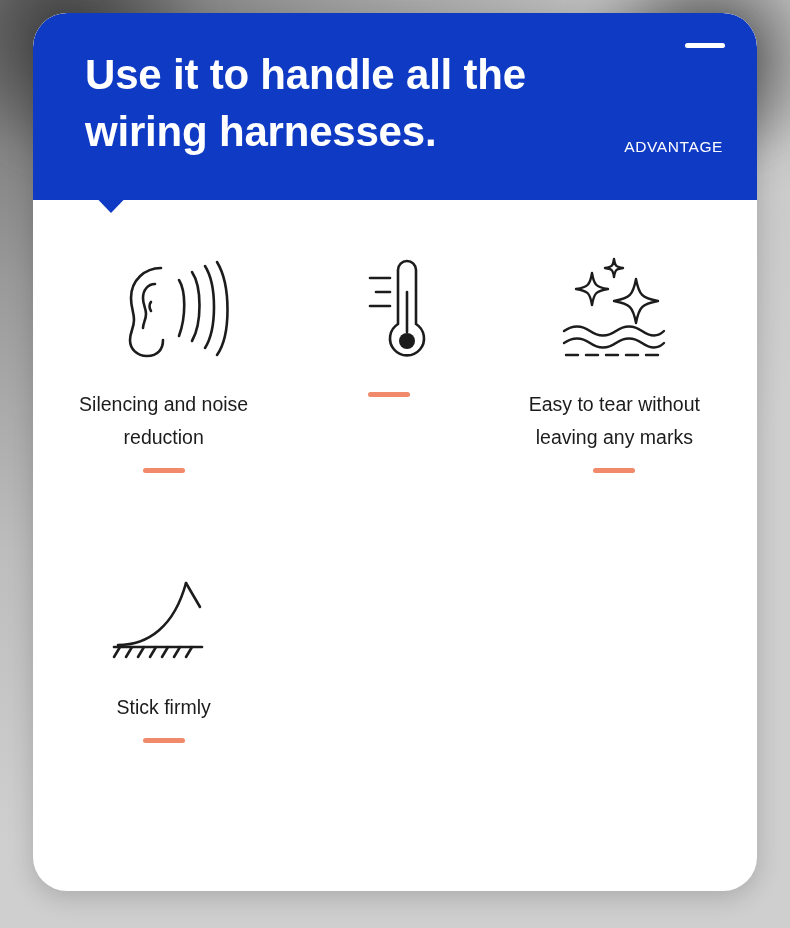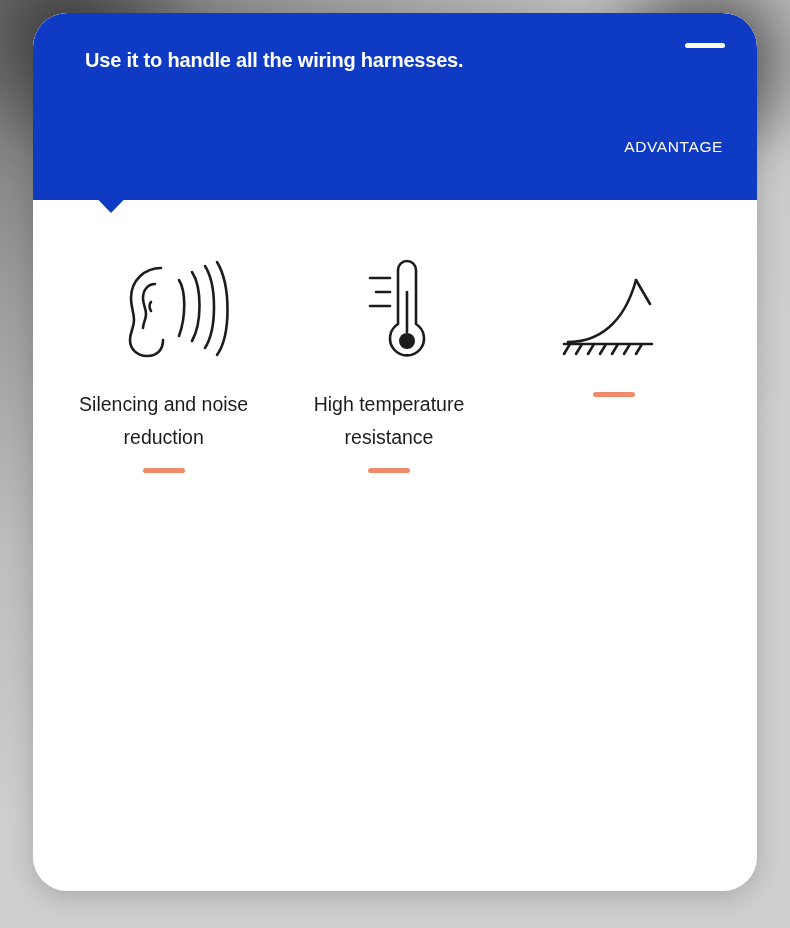--- a/index.html
+++ b/index.html
@@ -64,21 +64,21 @@
     background: #0f3bc4;
     border-top-left-radius: 34px;
     border-top-right-radius: 34px;
   }
   .header-title {
     position: absolute;
     left: 52px;
     top: 34px;
     width: 470px;
     color: #ffffff;
-    font-size: 20px;
+    font-size: 42px;
     font-weight: bold;
     line-height: 1.35;
     letter-spacing: -0.2px;
   }
   .header-kicker {
     position: absolute;
     right: 34px;
     top: 125px;
     color: #ffffff;
     font-size: 15.5px;
@@ -175,36 +175,50 @@
         <div class="icon-box">
           <svg width="110" height="115" viewBox="0 0 110 115" fill="none" stroke="#1c1c1c" stroke-width="2.6" stroke-linecap="round" stroke-linejoin="round">
             <path d="M64 14a9 9 0 0 1 18 0v54a17 17 0 1 1-18 0z"></path>
             <line x1="73" y1="36" x2="73" y2="76"></line>
             <circle cx="73" cy="85" r="8" fill="#1c1c1c" stroke="none"></circle>
             <line x1="36" y1="22" x2="56" y2="22"></line>
             <line x1="42" y1="36" x2="56" y2="36"></line>
             <line x1="36" y1="50" x2="56" y2="50"></line>
           </svg>
         </div>
-        <div class="cell-label">High temperature resistance</div>
-        <div class="underline"></div>
-      </div>
-
-
-
+        <div class="underline"></div>
+      </div>
+
+
+
+      <div class="cell">
+        <div class="icon-box">
+          <svg width="140" height="120" viewBox="0 0 140 120" fill="none" stroke="#1c1c1c" stroke-width="2.4" stroke-linecap="round" stroke-linejoin="round">
+            <path d="M48 20 C50 32 52 34 64 36 C52 38 50 40 48 52 C46 40 44 38 32 36 C44 34 46 32 48 20 Z"></path>
+            <path d="M92 26 C95 42 98 45 114 48 C98 51 95 54 92 70 C89 54 86 51 70 48 C86 45 89 42 92 26 Z"></path>
+            <path d="M70 6 C71 13 72 14 79 15 C72 16 71 17 70 24 C69 17 68 16 61 15 C68 14 69 13 70 6 Z"></path>
+            <path d="M20 78 q13 -9 26 0 t26 0 t26 0 t22 0"></path>
+            <path d="M20 90 q13 -9 26 0 t26 0 t26 0 t22 0"></path>
+            <path d="M22 102 h12 M42 102 h12 M62 102 h12 M82 102 h12 M102 102 h12"></path>
+          </svg>
+        </div>
+        <div class="cell-label">Easy to tear without leaving any marks</div>
+        <div class="underline"></div>
+      </div>
 
       <div class="cell">
         <div class="icon-box">
           <svg width="120" height="110" viewBox="0 0 120 110" fill="none" stroke="#1c1c1c" stroke-width="2.6" stroke-linecap="round" stroke-linejoin="round">
             <path d="M14 84 C44 84 70 66 82 22"></path>
             <path d="M82 22 L96 46"></path>
             <line x1="10" y1="86" x2="98" y2="86"></line>
             <path d="M16 86 l-6 10 M28 86 l-6 10 M40 86 l-6 10 M52 86 l-6 10 M64 86 l-6 10 M76 86 l-6 10 M88 86 l-6 10"></path>
           </svg>
         </div>
+        <div class="cell-label">Stick firmly</div>
         <div class="underline"></div>
       </div>
 
     </div>
   </div>
 
   <div class="pointer"></div>
 </div>
 
 </body></html>

